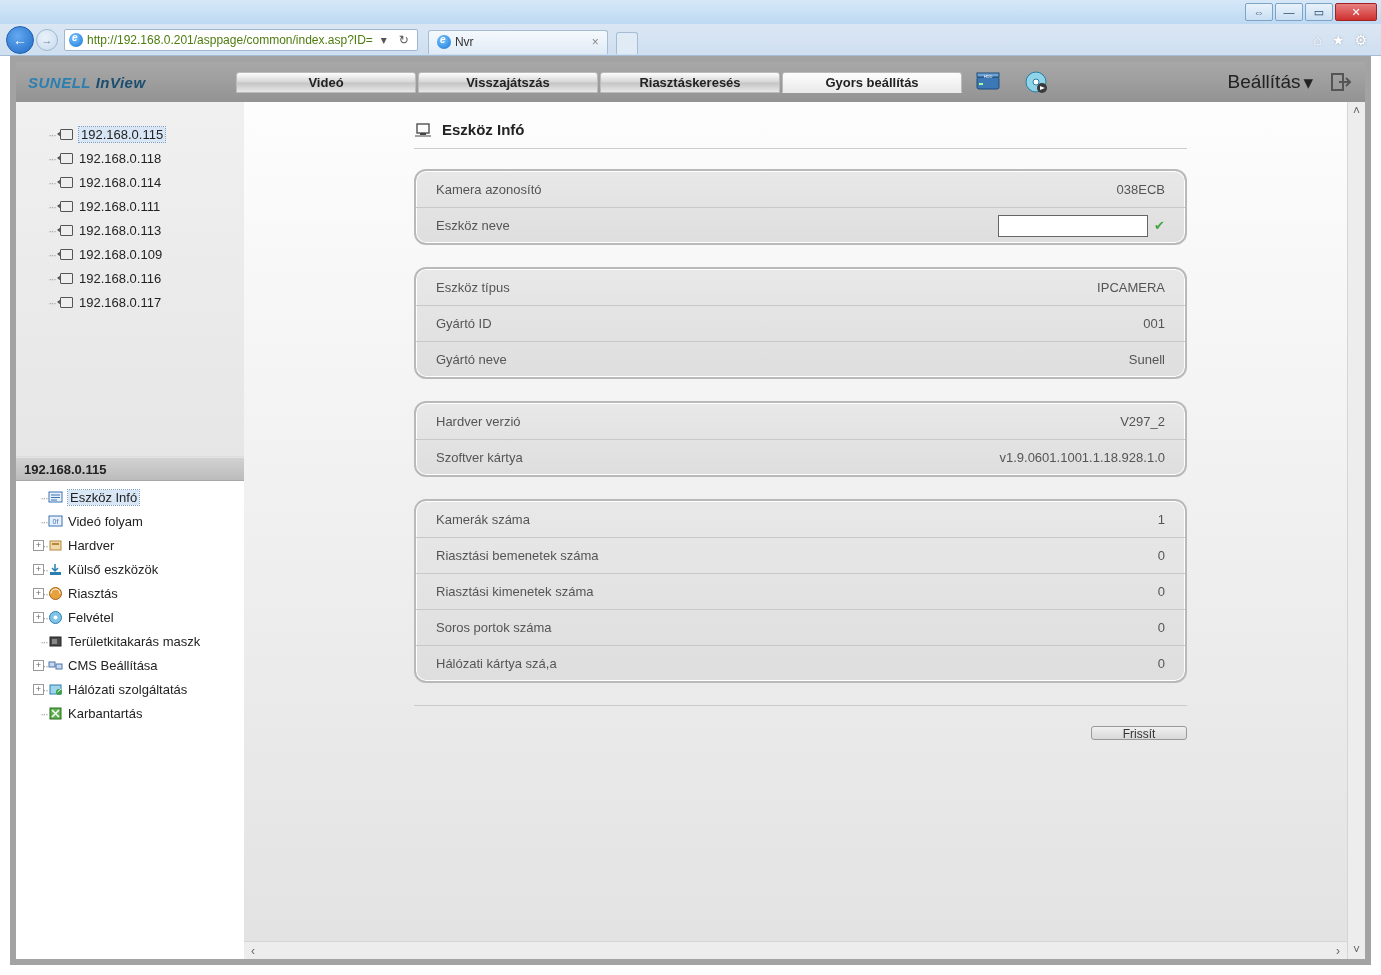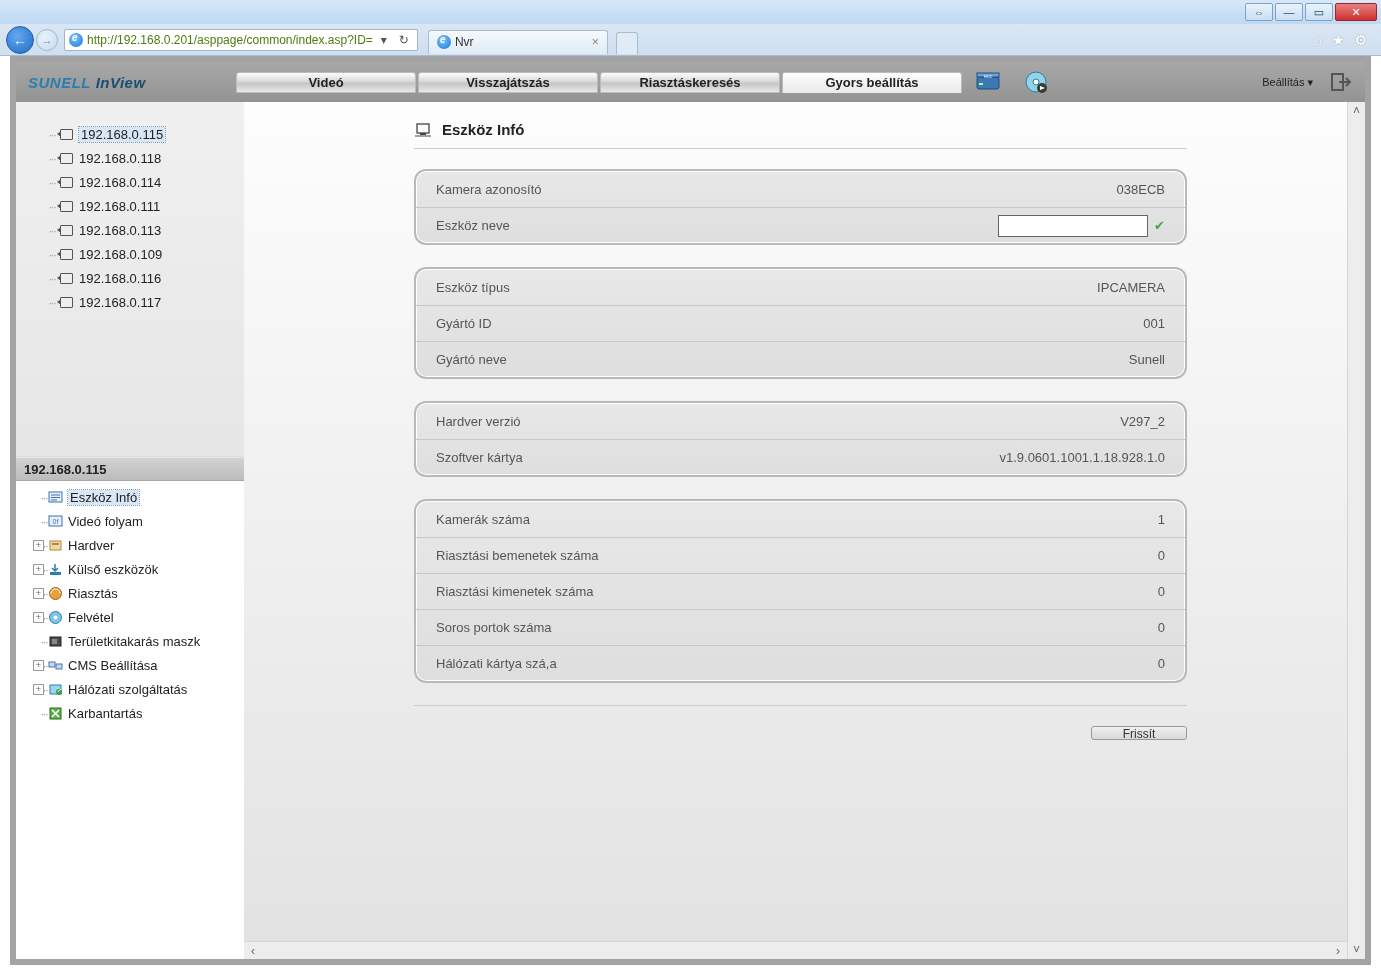--- a/index.html
+++ b/index.html
@@ -33,21 +33,21 @@
 
 .app-header { height: 40px; background: linear-gradient(#a8a8a8, #939393); display: flex; align-items: center; }
 .brand { width: 220px; padding-left: 12px; color: #1a4d6e; font-style: italic; font-weight: bold; font-size: 15px; letter-spacing: .5px; display: flex; align-items: center; }
 .brand .su { color: #2a7fb0; }
 .main-tabs { display: flex; align-items: center; }
 .main-tab { width: 180px; text-align: center; font-size: 13px; font-weight: bold; color: #222; padding: 2px 0; margin-right: 2px; background: linear-gradient(#fdfdfd, #d6d6d6 48%, #c4c4c4 52%, #e8e8e8); border: 1px solid #bbb; border-radius: 3px 3px 0 0; cursor: default; }
 .main-tab.active { background: linear-gradient(#fdfdfd, #eaeaea); border-bottom-color: #eaeaea; }
 .header-icon { width: 28px; height: 28px; margin: 0 10px; display: inline-flex; align-items: center; justify-content: center; cursor: default; }
 .header-icon svg { width: 26px; height: 26px; }
 .spacer { flex: 1; }
-.settings-link { color: #222; font-size: 11px; margin-right: 6px; cursor: default; display: flex; align-items: center; gap: 3px; }
+.settings-link { color: #222; font-size: 19px; margin-right: 6px; cursor: default; display: flex; align-items: center; gap: 3px; }
 .logout-icon { width: 26px; height: 20px; margin: 0 10px; display: inline-flex; align-items: center; justify-content: center; cursor: default; }
 
 
 .split { flex: 1; display: flex; min-height: 0; }
 
 
 .left-col { width: 228px; background: #fff; display: flex; flex-direction: column; }
 .dev-tree { background: linear-gradient(#f0f0f0, #e6e6e6); border-bottom: 1px solid #ddd; padding: 20px 0 8px 0; height: 355px; }
 .tree-item { display: flex; align-items: center; height: 24px; padding-left: 32px; font-size: 13px; color: #222; cursor: default; }
 .tree-dots { color: #aaa; margin-right: 2px; letter-spacing: -2px; }

